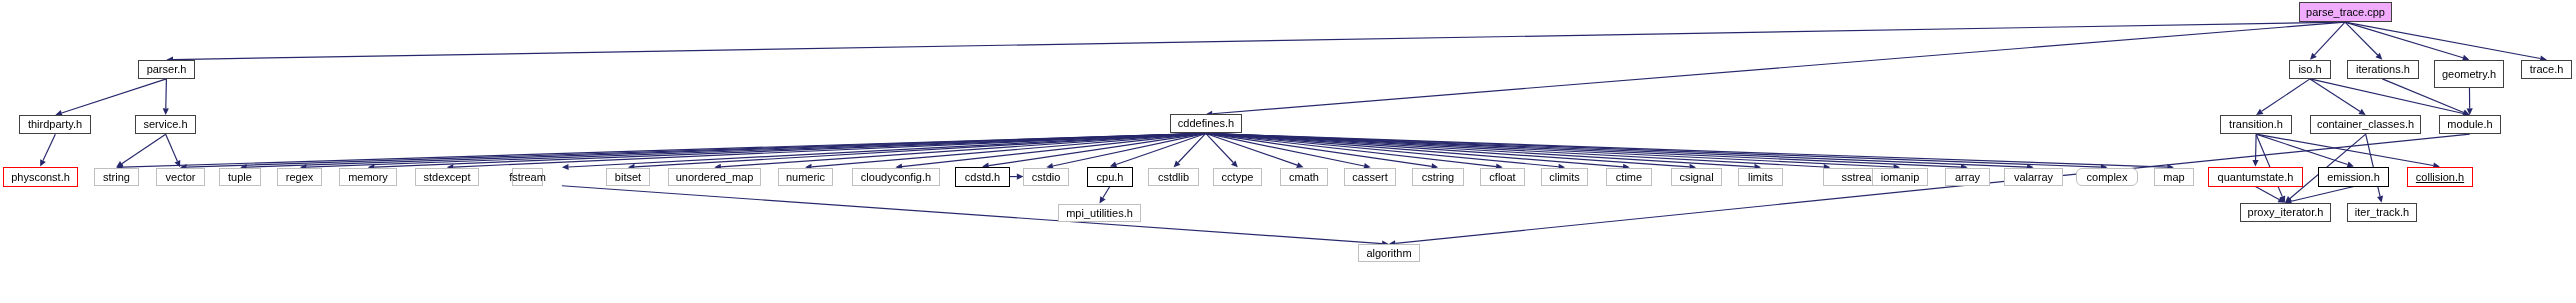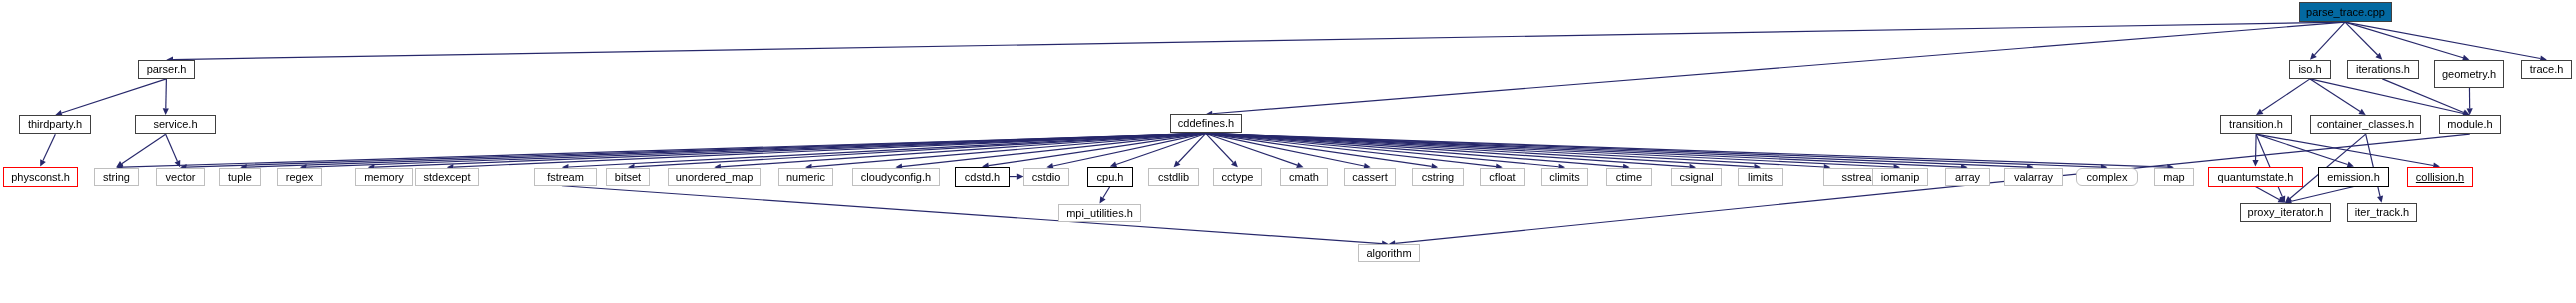--- a/index.html
+++ b/index.html
@@ -5,21 +5,21 @@
   html,body{margin:0;padding:0;background:#ffffff;}
   #canvas{position:relative;width:2576px;height:303px;background:#ffffff;
           font-family:"Liberation Sans", sans-serif;overflow:hidden;}
   .node{position:absolute;box-sizing:border-box;display:flex;align-items:center;
         justify-content:center;white-space:nowrap;background:#ffffff;
         font-size:11px;color:#000000;line-height:1;}
   .node.gray{border:0.7px solid #bfbfbf;}
   .node.dark{border:0.7px solid #404040;}
   .node.bold{border:1.5px solid #000000;}
   .node.red{border:1.5px solid #ff0000;}
-  .node.root{border:1.5px solid #404040;background:#0369a1;}
+  .node.root{border:1.5px solid #404040;background:#f0abfc;}
   svg.edges{position:absolute;left:0;top:0;width:2576px;height:303px;
             pointer-events:none;overflow:visible;}
   svg.edges path, svg.edges line{stroke:#27286b;stroke-width:1.6;fill:none;}
   svg.edges polygon{fill:#27286b;stroke:none;}
 </style>
 </head>
 <body>
 
 <div id="canvas">
   <svg class="edges" id="edge-layer" viewBox="0 0 3491 411" preserveAspectRatio="none">
@@ -271,21 +271,21 @@
       </div>
       <div class="node dark" style="left: 2434px; top: 60px; width: 70px; height: 28px;">
         <span>geometry.h</span>
       </div>
       <div class="node dark" style="left: 2521px; top: 60px; width: 51px; height: 19px;">
         <span>trace.h</span>
       </div>
       <div class="node dark" style="left: 19px; top: 115px; width: 72px; height: 19px;">
         <span>thirdparty.h</span>
       </div>
-      <div class="node dark" style="left: 135px; top: 115px; width: 81px; height: 19px;">
+      <div class="node dark" style="left: 135px; top: 115px; width: 61px; height: 19px;">
         <span>service.h</span>
       </div>
       <div class="node dark" style="left: 1170px; top: 114px; width: 72px; height: 19px;">
         <span>cddefines.h</span>
       </div>
       <div class="node dark" style="left: 2220px; top: 115px; width: 72px; height: 19px;">
         <span>transition.h</span>
       </div>
       <div class="node dark" style="left: 2310px; top: 115px; width: 111px; height: 19px;">
         <span>container_classes.h</span>
@@ -301,27 +301,27 @@
       </div>
       <div class="node gray" style="left: 156px; top: 168px; width: 49px; height: 18.4px;">
         <span>vector</span>
       </div>
       <div class="node gray" style="left: 219px; top: 168px; width: 42px; height: 18.4px;">
         <span>tuple</span>
       </div>
       <div class="node gray" style="left: 277px; top: 168px; width: 45px; height: 18.4px;">
         <span>regex</span>
       </div>
-      <div class="node gray" style="left: 339px; top: 168px; width: 58px; height: 18.4px; margin-left: 16px;">
+      <div class="node gray" style="left: 339px; top: 168px; width: 58px; height: 18.4px;">
         <span>memory</span>
       </div>
       <div class="node gray" style="left: 415px; top: 168px; width: 64px; height: 18.4px;">
         <span>stdexcept</span>
       </div>
-      <div class="node gray" style="left: 534px; top: 168px; width: 63px; height: 18.4px; align-items: center;">
+      <div class="node gray" style="left: 512px; top: 168px; width: 31px; height: 18.4px; align-items: center;">
         <span>fstream</span>
       </div>
       <div class="node gray" style="left: 606px; top: 168px; width: 44px; height: 18.4px;">
         <span>bitset</span>
       </div>
       <div class="node gray" style="left: 668px; top: 168px; width: 93px; height: 18.4px;">
         <span>unordered_map</span>
       </div>
       <div class="node gray" style="left: 778px; top: 168px; width: 55px; height: 18.4px;">
         <span>numeric</span>

